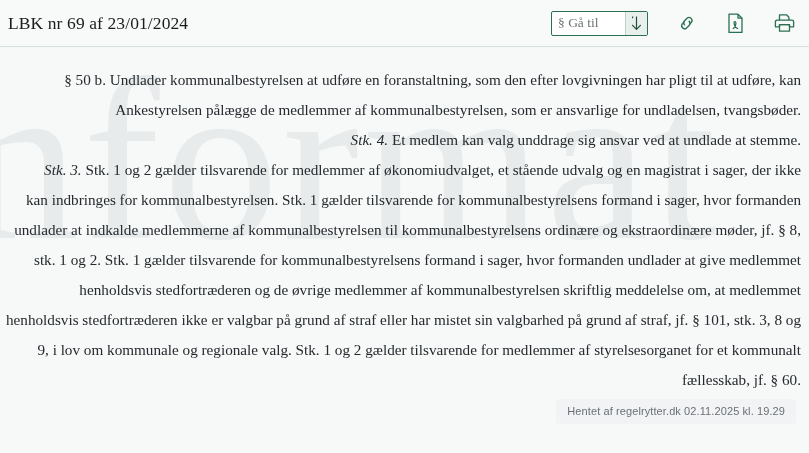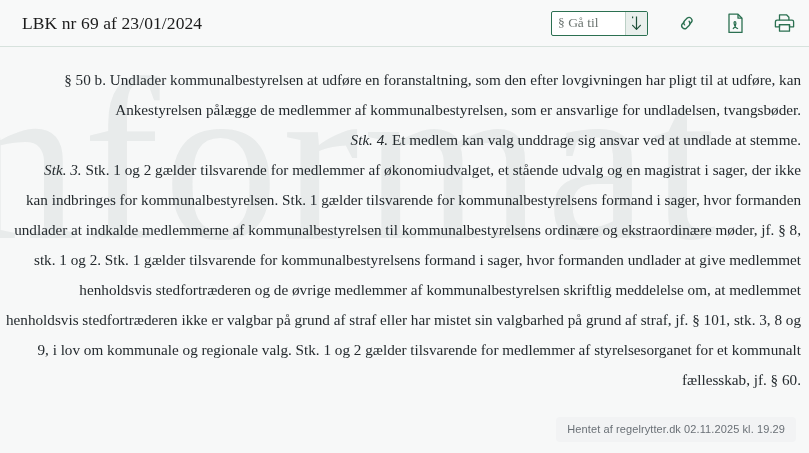--- a/index.html
+++ b/index.html
@@ -41,21 +41,21 @@
   
   .header {
     position: relative;
     z-index: 3;
     height: 47px;
     background: #f8f9f9;
     border-bottom: 1px solid #d7e2dd;
     display: flex;
     align-items: center;
     justify-content: space-between;
-    padding: 0 14px 0 20px;
+    padding: 0 14px 0 6px;
   }
   .doc-title {
     font-family: "Liberation Serif", serif;
     font-size: 17.5px;
     color: #1c1c1c;
     letter-spacing: .1px;
     white-space: nowrap;
     padding-left: 2px;
   }
   .tools {
@@ -115,21 +115,21 @@
     text-align: left;
   }
   .para { margin: 0 0 0 0; text-indent: 22px; text-align: right; }
   .lead { font-style: normal; }
   .stk { font-style: italic; }
 
   
   .stamp {
     position: absolute;
     right: 13px;
-    bottom: 11px;
+    bottom: 29px;
     z-index: 4;
     background: #f2f3f4;
     border-radius: 4px;
     padding: 6px 11px 7px 11px;
     font-family: "Liberation Sans", sans-serif;
     font-size: 11px;
     color: #6a7076;
     letter-spacing: .1px;
     white-space: nowrap;
   }

